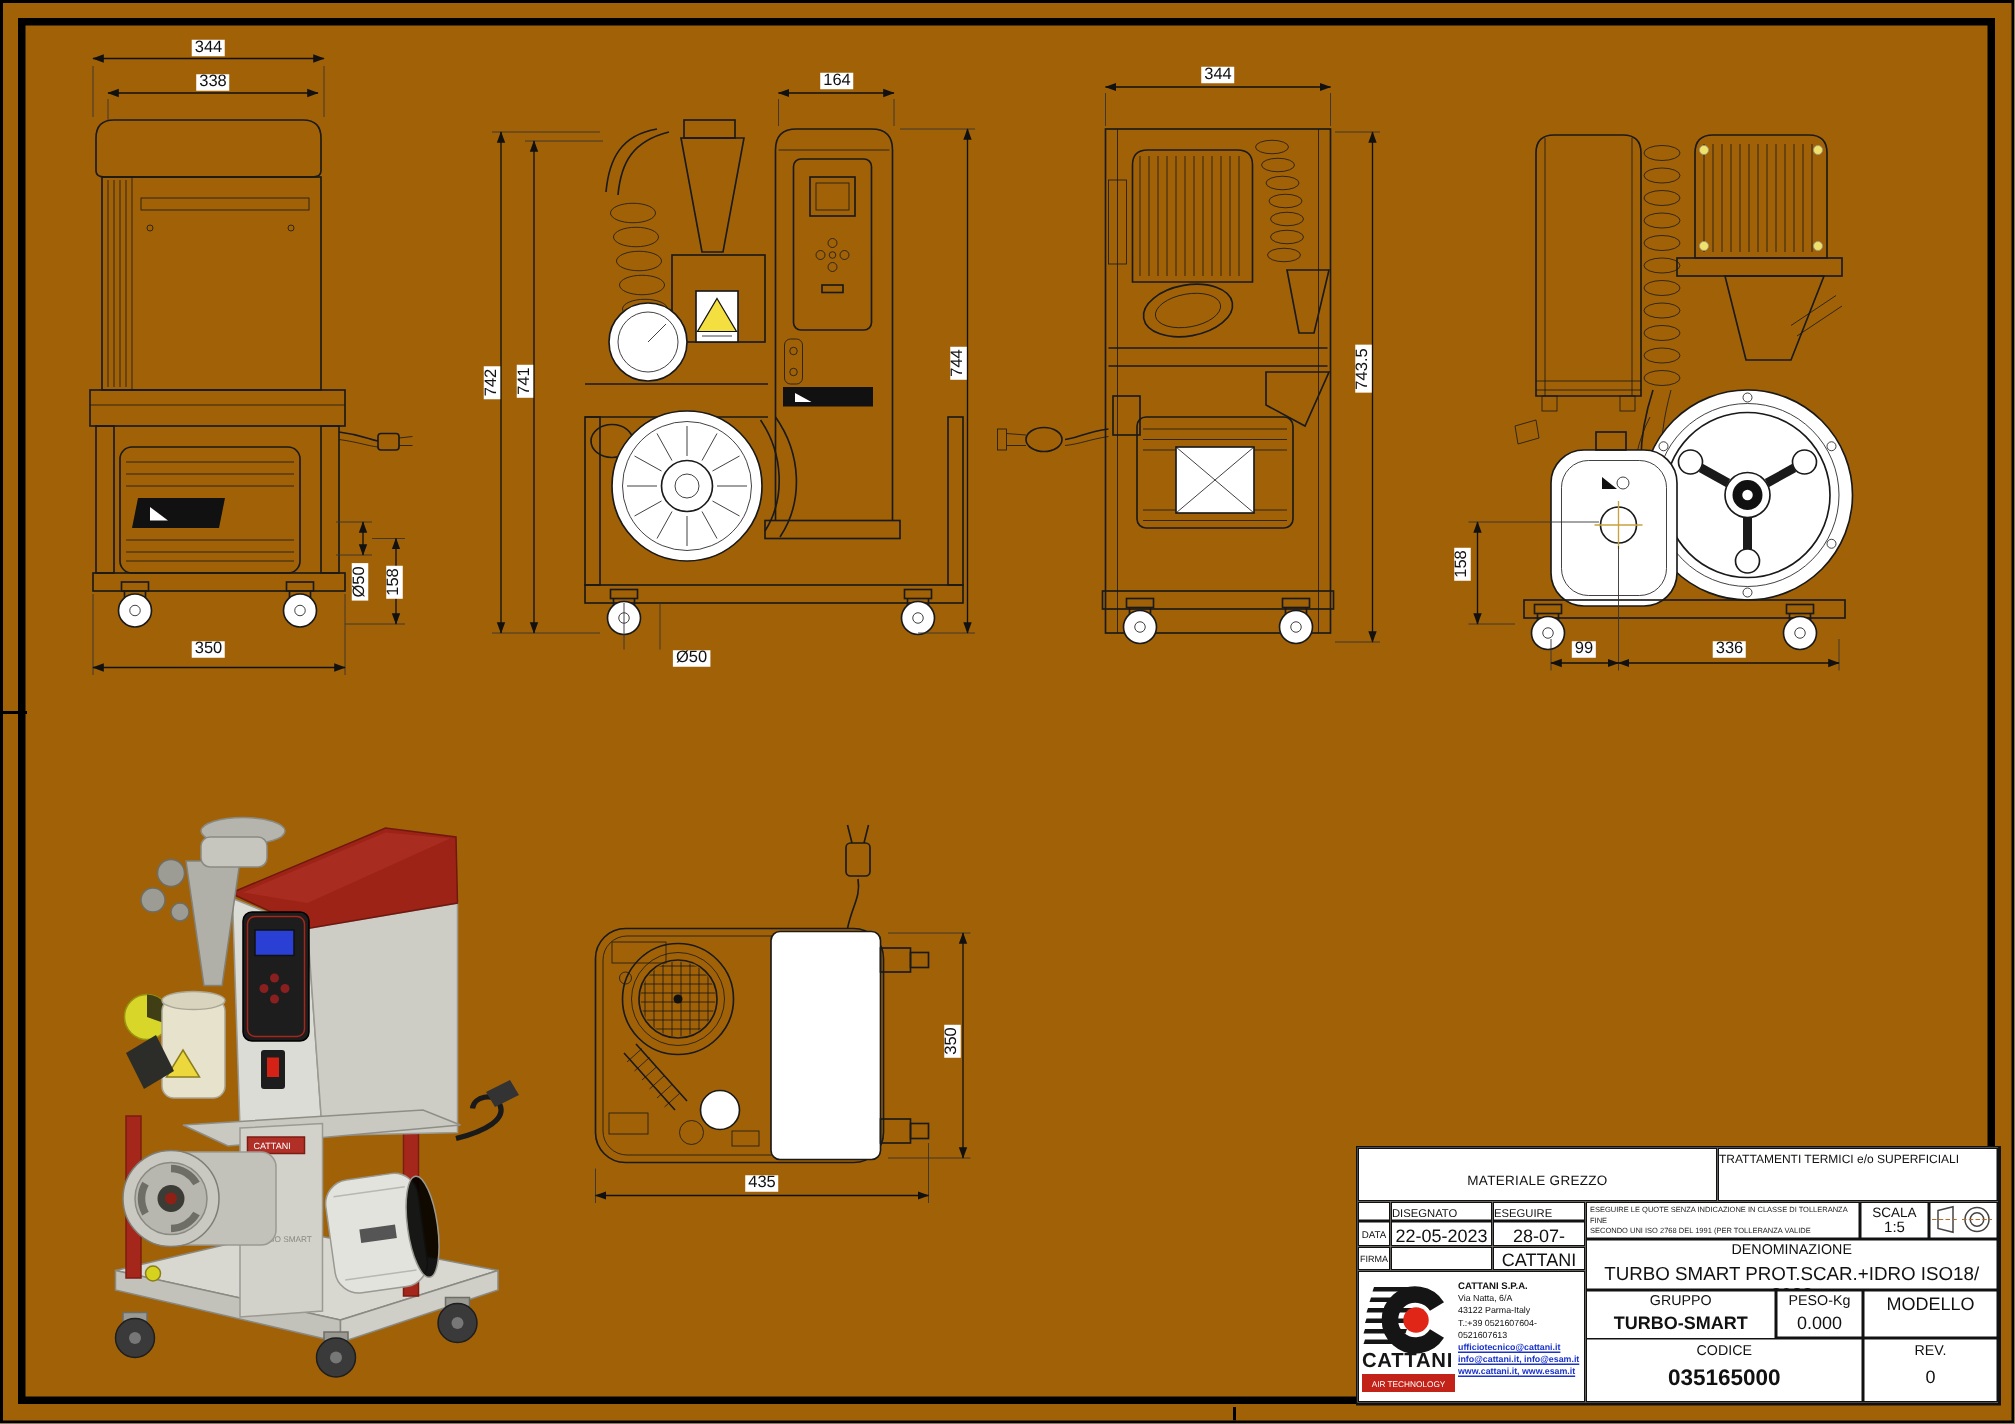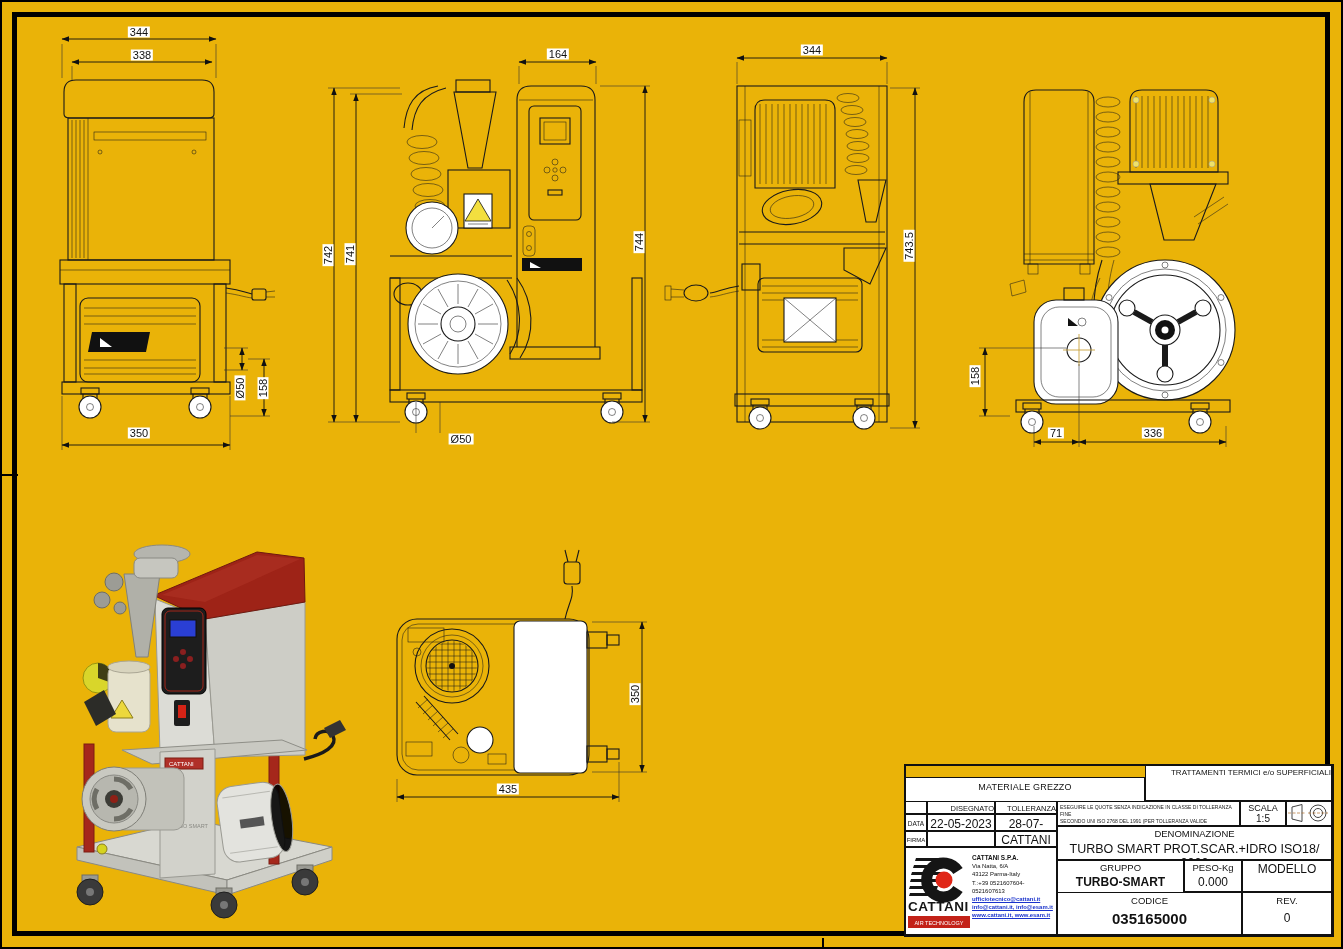--- a/index.html
+++ b/index.html
@@ -1,34 +1,34 @@
 <!DOCTYPE html>
 <html><head>
 <meta charset="utf-8">
 <style>
   html,body{margin:0;padding:0;background:#cfcfcf;}
-  .page{position:relative;width:1343px;height:949px;background:#eab308;border:2px solid #000;
+  .page{position:relative;width:1343px;height:949px;background:#a16207;border:2px solid #000;
         box-sizing:border-box;overflow:hidden;font-family:"Liberation Sans",sans-serif;color:#111;}
   .frame{position:absolute;left:10px;top:10px;width:1318px;height:924px;border:5px solid #000;box-sizing:border-box;}
   .tickL{position:absolute;left:0;top:472px;width:16px;height:2px;background:#000;}
   .tickB{position:absolute;left:820px;bottom:0;width:2px;height:9px;background:#000;}
   svg.art{position:absolute;left:0;top:0;}
   .ln{stroke:#1a1a1a;stroke-width:1.1;fill:none;}
   .lnf{stroke:#1a1a1a;stroke-width:1.1;fill:#fff;}
   .thin{stroke:#1a1a1a;stroke-width:0.55;fill:none;}
   .dim{stroke:#111;stroke-width:0.9;fill:none;}
   .ext{stroke:#333;stroke-width:0.6;fill:none;}
   .dimtext{position:absolute;font-size:11px;line-height:1;color:#111;background:#fff;
            padding:0 2px;white-space:nowrap;transform:translate(-50%,-50%);}
   .dimtext.rot{transform:translate(-50%,-50%) rotate(-90deg);}
   
   .cell{position:absolute;border:1px solid #111;box-sizing:border-box;background:#fff;}
   .tb-outer{position:absolute;left:902px;top:762px;width:430px;height:173px;border:2px solid #111;box-sizing:border-box;}
-  .hdr{font-size:9px;text-align:center;padding-top:4px;letter-spacing:.2px;margin-top:12px;}
-  .hdr-sm{font-size:8px;text-align:right;padding-top:2px;}
+  .hdr{font-size:9px;text-align:center;padding-top:16px;letter-spacing:.2px;}
+  .hdr-sm{font-size:8px;text-align:left;padding-top:2px;}
   .val{font-size:12px;text-align:center;}
   .valb{font-size:12px;font-weight:bold;text-align:center;}
   .notes{font-size:5px;line-height:7px;padding:2px 2px;overflow:hidden;color:#222;}
   .addr{position:absolute;left:66px;top:6px;width:86px;font-size:5.9px;line-height:8.2px;}
   .addr .b{font-weight:bold;font-size:6.4px;}
   .lnk{color:#1a33cc;text-decoration:underline;font-weight:bold;cursor:pointer;}
 </style>
 </head>
 <body>
 
@@ -349,39 +349,39 @@
     <div class="dimtext rot" style="left:238px;top:386px">Ø50</div>
     <div class="dimtext rot" style="left:261px;top:386px">158</div>
     <div class="dimtext" style="left:556px;top:52px">164</div>
     <div class="dimtext rot" style="left:326px;top:253px">742</div>
     <div class="dimtext rot" style="left:348px;top:252px">741</div>
     <div class="dimtext rot" style="left:637px;top:240px">744</div>
     <div class="dimtext" style="left:459px;top:437px">Ø50</div>
     <div class="dimtext" style="left:810px;top:48px">344</div>
     <div class="dimtext rot" style="left:907px;top:244px">743.5</div>
     <div class="dimtext rot" style="left:973px;top:374px">158</div>
-    <div class="dimtext" style="left:1054px;top:431px">71</div>
+    <div class="dimtext" style="left:1054px;top:431px">99</div>
     <div class="dimtext" style="left:1151px;top:431px">336</div>
     <div class="dimtext" style="left:506px;top:787px">435</div>
     <div class="dimtext rot" style="left:633px;top:692px">350</div>
   </div>
 
   <div>
     <div class="tb-outer"></div>
 
     <div class="cell hdr" style="left:903px;top:763px;width:240px;height:36px">
       <span>MATERIALE GREZZO</span>
     </div>
     <div class="cell hdr-sm" style="left:1143px;top:763px;width:187px;height:36px">
       <span>TRATTAMENTI TERMICI e/o SUPERFICIALI</span>
     </div>
 
     <div class="cell" style="left:903px;top:799px;width:22px;height:13px"></div>
     <div class="cell hdr-sm" style="left:925px;top:799px;width:68px;height:13px;font-size:7.5px;padding-top:2px">DISEGNATO</div>
-    <div class="cell hdr-sm" style="left:993px;top:799px;width:62px;height:13px;font-size:7.5px;padding-top:2px">TOLLERANZA</div>
+    <div class="cell hdr-sm" style="left:993px;top:799px;width:62px;height:13px;font-size:7.5px;padding-top:2px">ESEGUIRE</div>
 
     <div class="cell" style="left:903px;top:812px;width:22px;height:17px;font-size:6.5px;text-align:center;padding-top:5px">DATA</div>
     <div class="cell val" style="left:925px;top:812px;width:68px;height:17px;padding-top:2px">22-05-2023</div>
     <div class="cell val" style="left:993px;top:812px;width:62px;height:17px;padding-top:2px">28-07-2023</div>
 
     <div class="cell" style="left:903px;top:829px;width:22px;height:16px;font-size:6px;text-align:center;padding-top:5px">FIRMA</div>
     <div class="cell val" style="left:925px;top:829px;width:68px;height:16px;padding-top:14px">MORTALI</div>
     <div class="cell val" style="left:993px;top:829px;width:62px;height:16px;padding-top:1px">CATTANI</div>
 
     <div class="cell" style="left:903px;top:845px;width:152px;height:88px">

